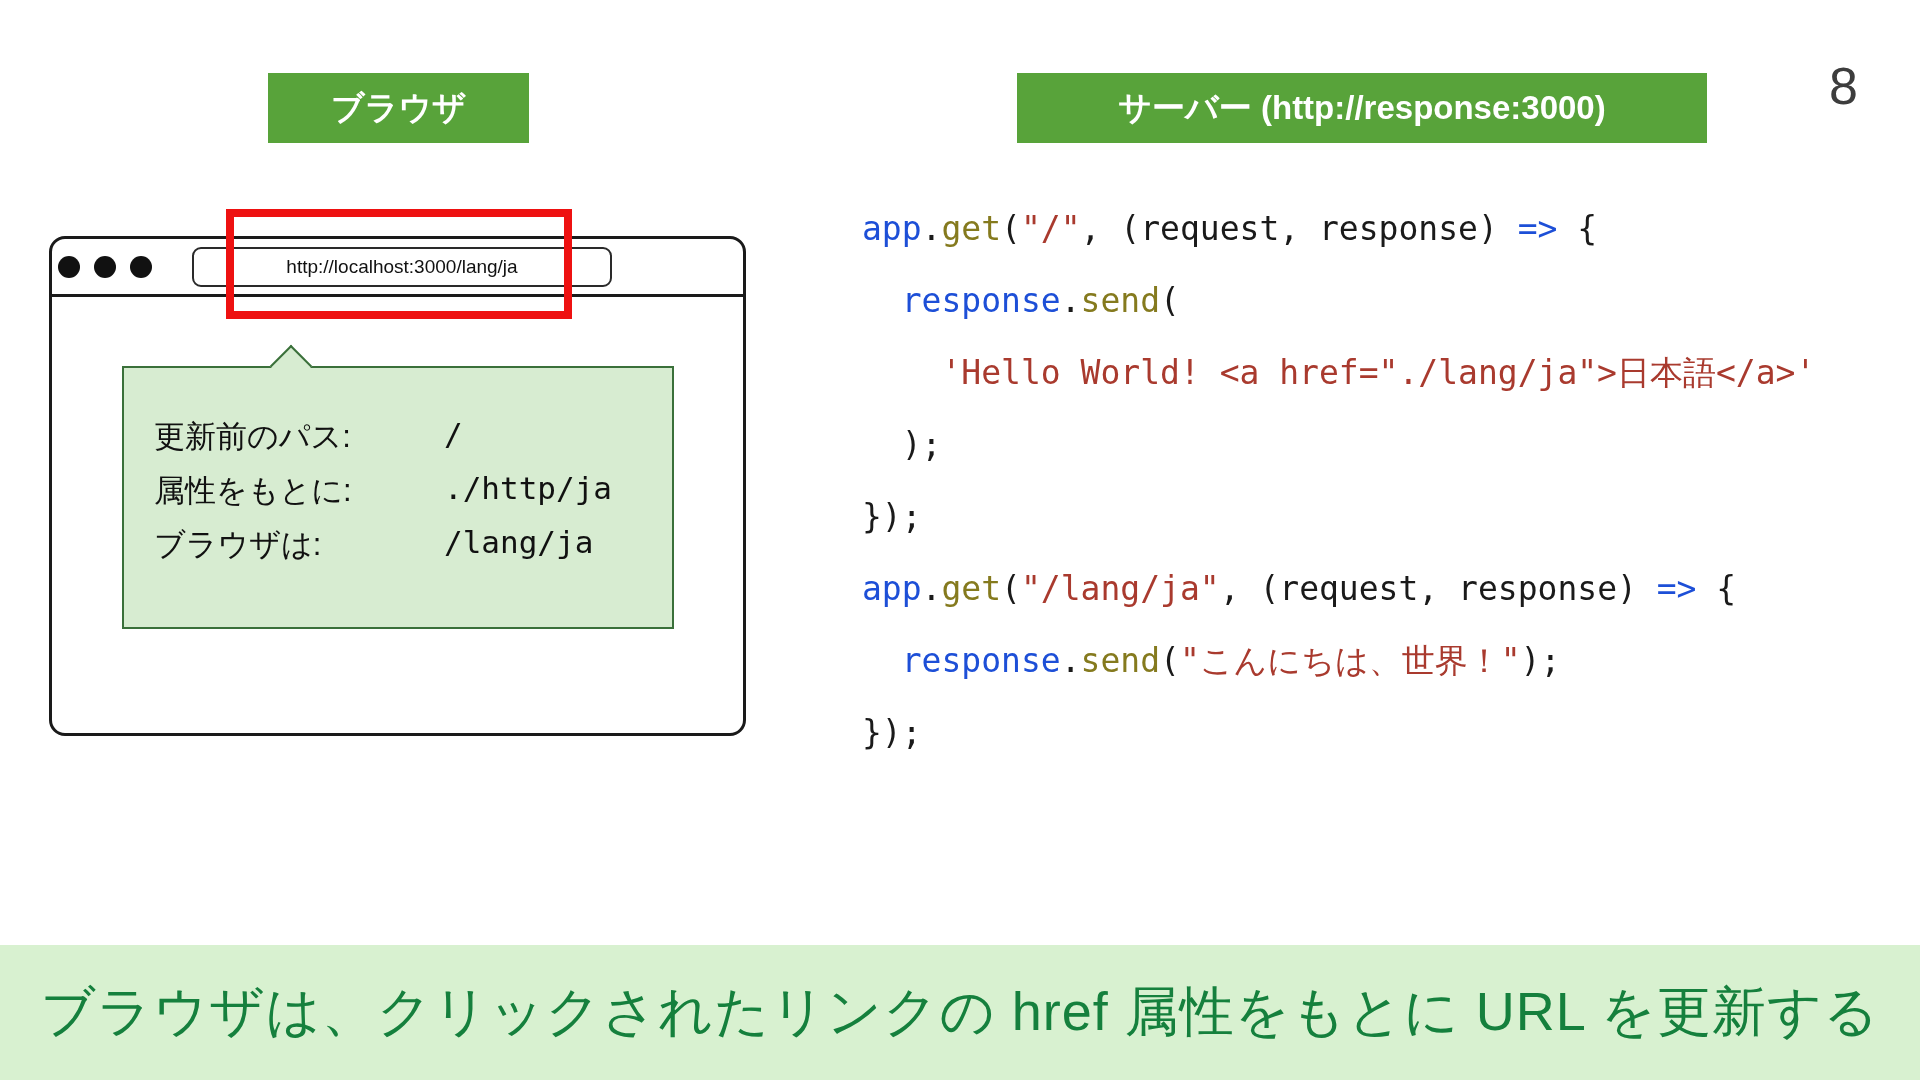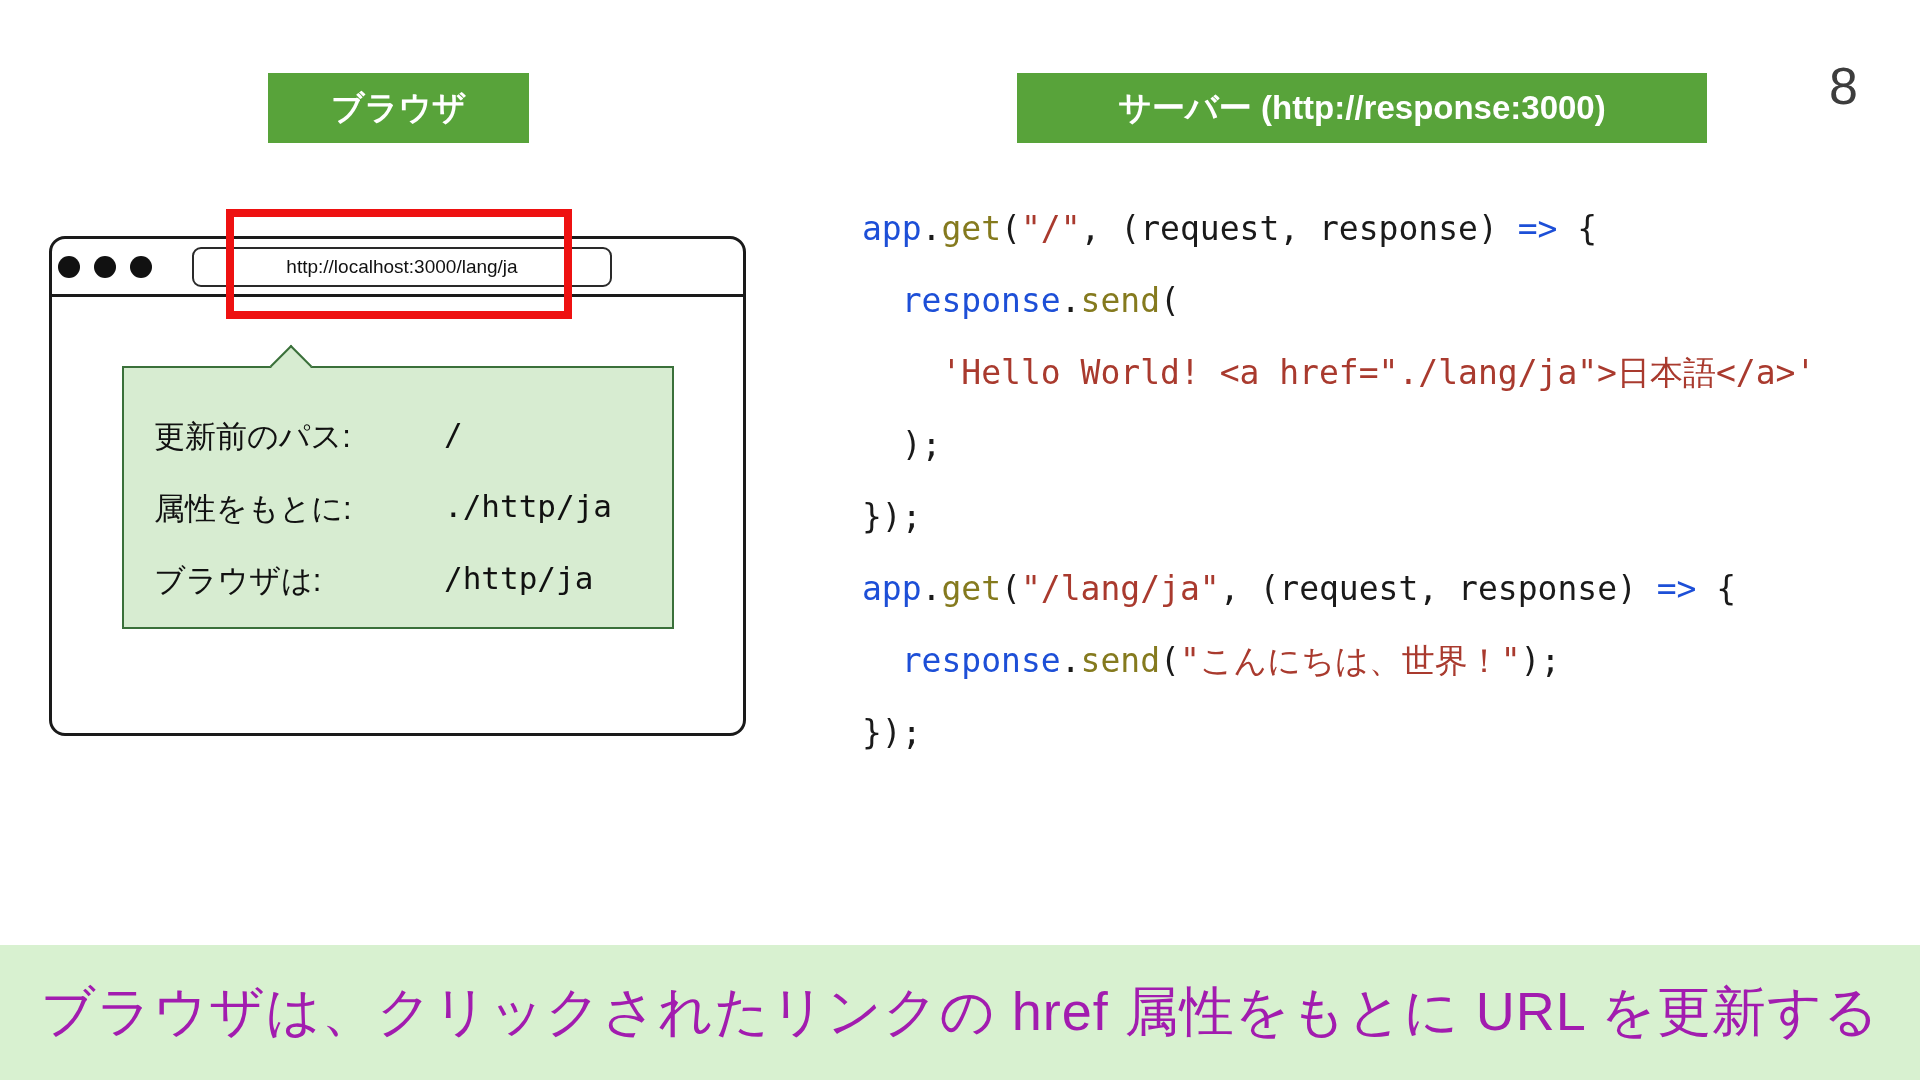--- a/index.html
+++ b/index.html
@@ -94,21 +94,21 @@
     background: var(--tooltip-bg);
     border-top: 2px solid var(--tooltip-border);
     border-left: 2px solid var(--tooltip-border);
     transform: rotate(45deg);
   }
   .tooltip-rows {
     position: relative;
     padding: 48px 0 0 30px;
     display: flex;
     flex-direction: column;
-    gap: 30px;
+    gap: 12px;
   }
   .tt-row { display: flex; font-size: 31px; color: #111; }
   .tt-label { width: 290px; }
   .tt-value { font-family: "DejaVu Sans Mono", "Liberation Mono", monospace; }
 
   
   .code {
     position: absolute;
     left: 862px; top: 193px;
     font-family: "DejaVu Sans Mono", "Liberation Mono", monospace;
@@ -124,21 +124,21 @@
     left: 0; bottom: 0;
     width: 1920px; height: 135px;
     background: var(--banner-bg);
     display: flex;
     align-items: center;
     justify-content: center;
   }
   .banner-text {
     font-size: 54px;
     font-weight: 500;
-    color: #a21caf;
+    color: #15803d;
     letter-spacing: 1px;
   }
 </style>
 </head>
 <body>
 
 <div class="slide">
 
   <div class="label label-browser">ブラウザ</div>
 
@@ -167,21 +167,21 @@
         <div class="tt-row">
           <span class="tt-label">更新前のパス:</span>
           <span class="tt-value">/</span>
         </div>
         <div class="tt-row">
           <span class="tt-label">属性をもとに:</span>
           <span class="tt-value">./http/ja</span>
         </div>
         <div class="tt-row">
           <span class="tt-label">ブラウザは:</span>
-          <span class="tt-value">/http/ja</span>
+          <span class="tt-value">/lang/ja</span>
         </div>
       </div>
   </div>
 
   <div class="code"><div class="code-line"><span style="color: rgb(29, 79, 215);">app</span><span style="color: rgb(26, 26, 26);">.</span><span style="color: rgb(133, 122, 30);">get</span><span style="color: rgb(26, 26, 26);">(</span><span style="color: rgb(169, 58, 46);">"/"</span><span style="color: rgb(26, 26, 26);">, (request, response) </span><span style="color: rgb(29, 79, 215);">=&gt;</span><span style="color: rgb(26, 26, 26);"> {</span></div><div class="code-line"><span style="color: rgb(26, 26, 26);">  </span><span style="color: rgb(29, 79, 215);">response</span><span style="color: rgb(26, 26, 26);">.</span><span style="color: rgb(133, 122, 30);">send</span><span style="color: rgb(26, 26, 26);">(</span></div><div class="code-line"><span style="color: rgb(26, 26, 26);">    </span><span style="color: rgb(169, 58, 46);">'Hello World! &lt;a href="./lang/ja"&gt;日本語&lt;/a&gt;'</span></div><div class="code-line"><span style="color: rgb(26, 26, 26);">  );</span></div><div class="code-line"><span style="color: rgb(26, 26, 26);">});</span></div><div class="code-line"><span style="color: rgb(29, 79, 215);">app</span><span style="color: rgb(26, 26, 26);">.</span><span style="color: rgb(133, 122, 30);">get</span><span style="color: rgb(26, 26, 26);">(</span><span style="color: rgb(169, 58, 46);">"/lang/ja"</span><span style="color: rgb(26, 26, 26);">, (request, response) </span><span style="color: rgb(29, 79, 215);">=&gt;</span><span style="color: rgb(26, 26, 26);"> {</span></div><div class="code-line"><span style="color: rgb(26, 26, 26);">  </span><span style="color: rgb(29, 79, 215);">response</span><span style="color: rgb(26, 26, 26);">.</span><span style="color: rgb(133, 122, 30);">send</span><span style="color: rgb(26, 26, 26);">(</span><span style="color: rgb(169, 58, 46);">"こんにちは、世界！"</span><span style="color: rgb(26, 26, 26);">);</span></div><div class="code-line"><span style="color: rgb(26, 26, 26);">});</span></div></div>
 
   <div class="banner">
     <span class="banner-text">ブラウザは、クリックされたリンクの href 属性をもとに URL を更新する</span>
   </div>
 

